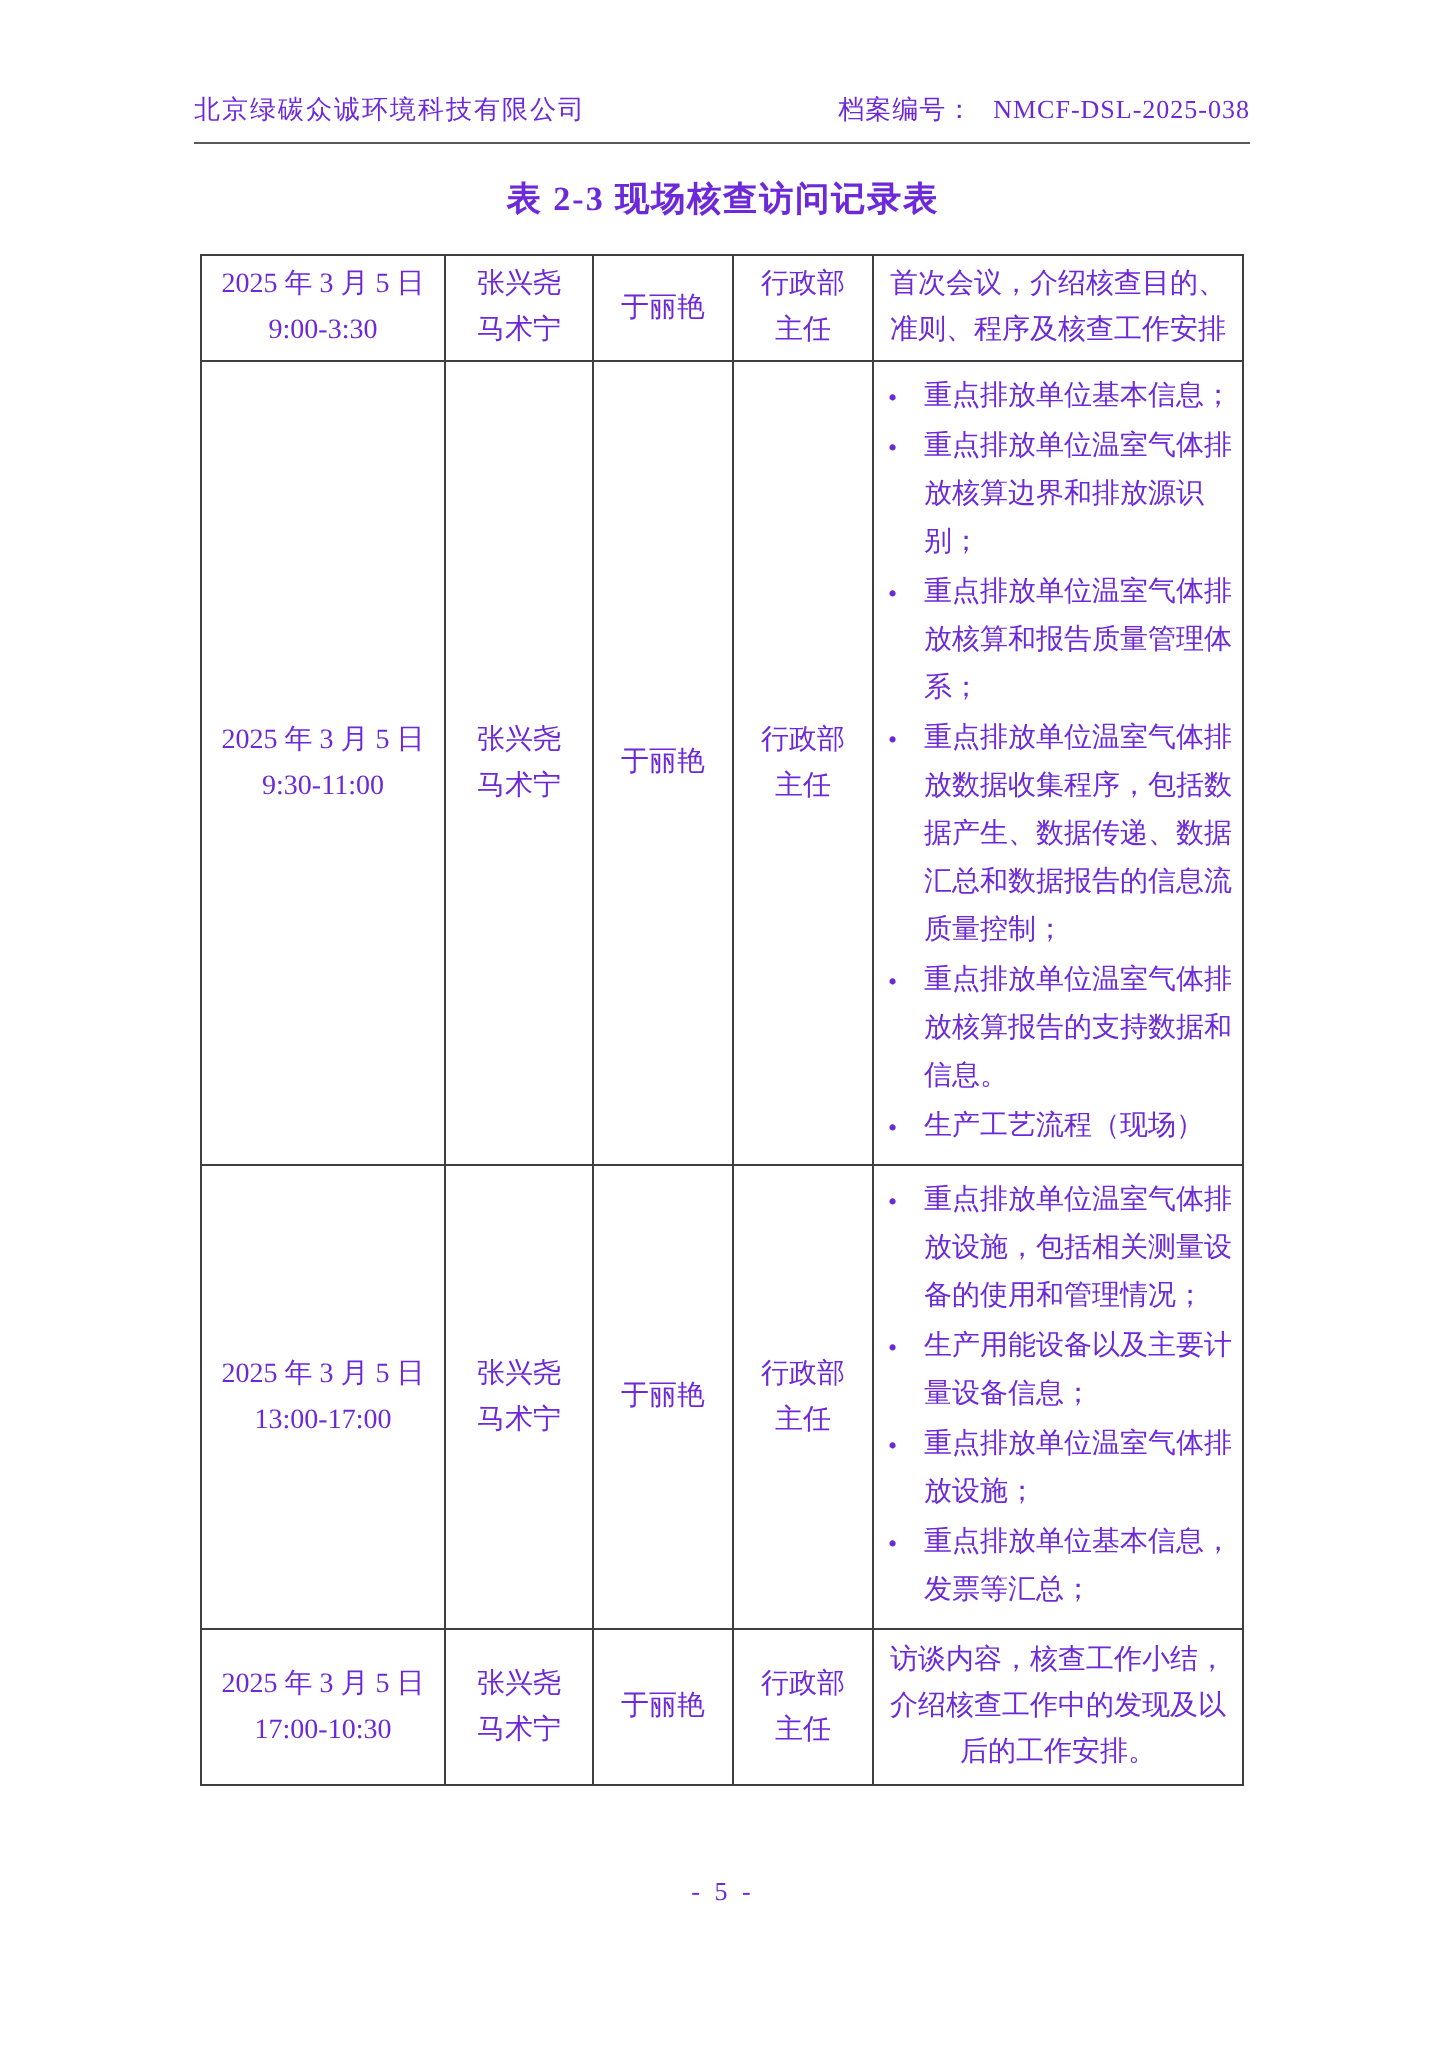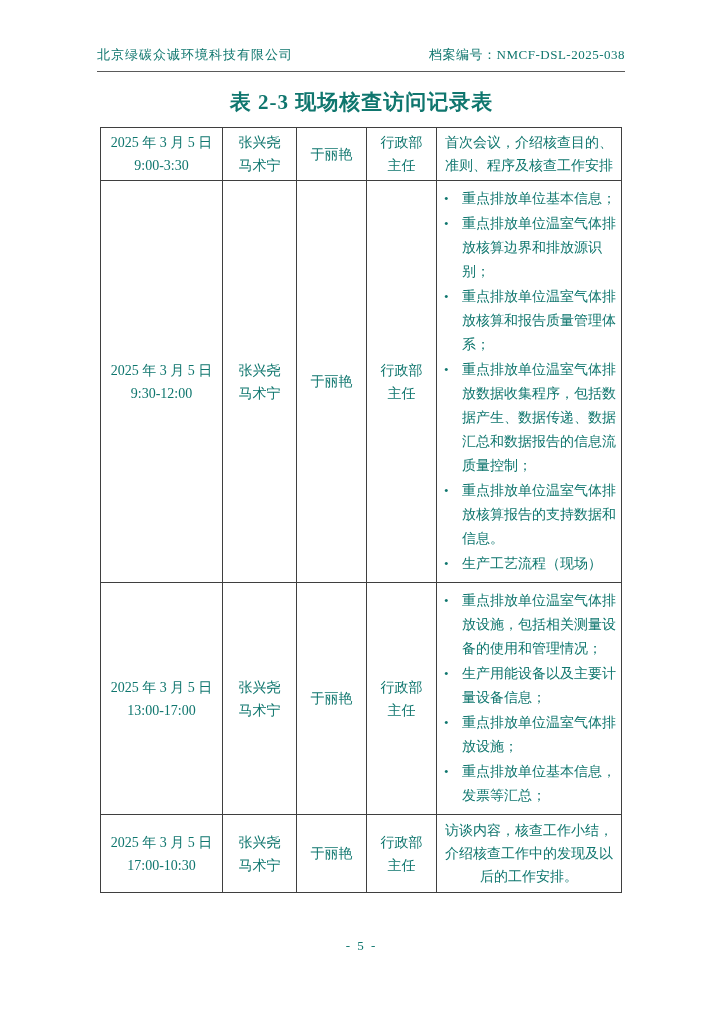--- a/index.html
+++ b/index.html
@@ -1,40 +1,40 @@
 <!DOCTYPE html>
 <html><head>
 <meta charset="utf-8">
 <style>
   html,body{margin:0;padding:0;background:#ffffff;}
   .page{
     position:relative;
     width:723px;height:1024px;
     background:#ffffff;
     font-family:"Liberation Serif","DejaVu Serif",serif;
-    color:#0f766e;
+    color:#6d28d9;
     overflow:hidden;
   }
   .doc-header{
     position:absolute;
     top:46px;left:97px;width:528px;
     display:flex;justify-content:space-between;align-items:flex-end;
     padding-bottom:7px;
     border-bottom:1.5px solid #5a5a5a;
     font-size:13px;
     letter-spacing:1px;
   }
   .archive{white-space:nowrap;letter-spacing:0.5px;}
-  .archive .num{letter-spacing:0.5px;}
+  .archive .num{margin-left:10px;letter-spacing:0.5px;}
   .doc-title{
     position:absolute;
     top:88px;left:0;width:723px;
     text-align:center;
     font-weight:bold;
-    font-size:21px;
+    font-size:17px;
     letter-spacing:1px;
   }
   .table-wrap{position:absolute;top:127px;left:100px;}
   table.rec{
     border-collapse:collapse;
     table-layout:fixed;
     width:521px;
   }
   table.rec th, table.rec td{
     border:1.5px solid #3f3f3f;
@@ -125,21 +125,21 @@
         <td>
           <div>行政部</div>
           <div>主任</div>
         </td>
         <td class="content">首次会议，介绍核查目的、准则、程序及核查工作安排</td>
       </tr>
 
       <tr>
         <td>
           <div>2025 年 3 月 5 日</div>
-          <div>9:30-12:00</div>
+          <div>9:30-11:00</div>
         </td>
         <td>
           <div>张兴尧</div>
           <div>马术宁</div>
         </td>
         <td>于丽艳</td>
         <td>
           <div>行政部</div>
           <div>主任</div>
         </td>

